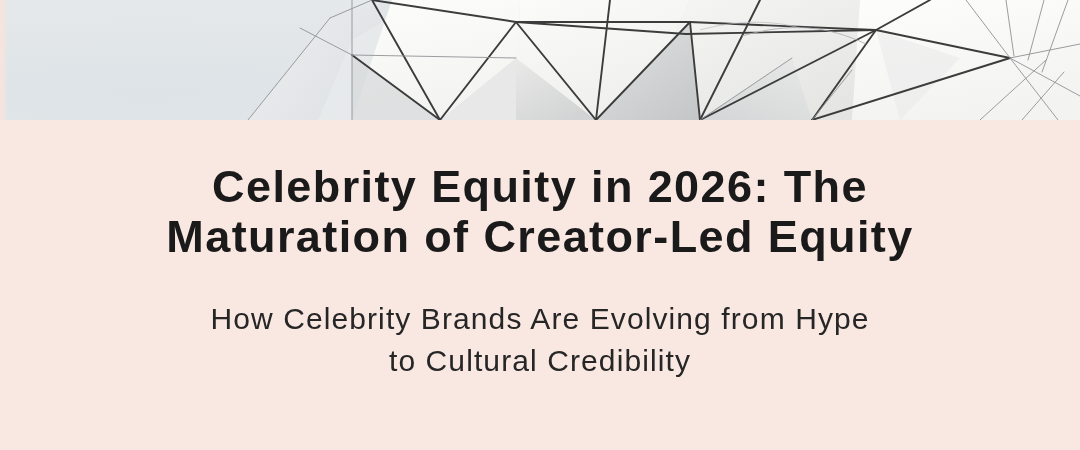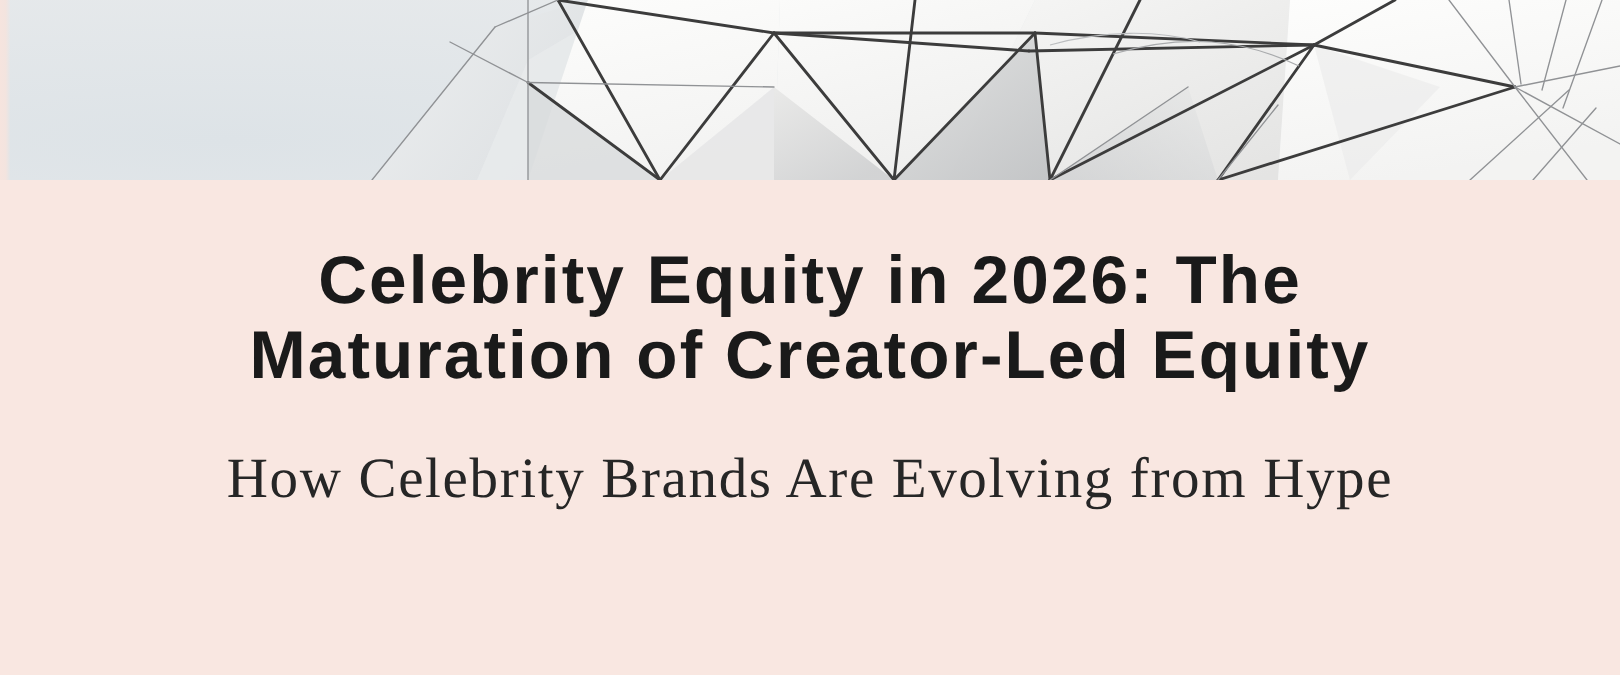--- a/index.html
+++ b/index.html
@@ -92,22 +92,22 @@
 
   #subtitle-block {
     position: absolute;
     left: 0;
     top: 178px;
     width: 1080px;
     text-align: center;
   }
   .subhead {
     margin: 0;
-    font-family: Liberation Serif, serif;
-    font-size: 38px;
+    font-family: Liberation Sans, sans-serif;
+    font-size: 30px;
     font-weight: 400;
     line-height: 42px;
     letter-spacing: 1.1px;
     color: #262626;
     white-space: nowrap;
   }
   .subhead-line {
     display: block;
   }
 </style>
@@ -225,18 +225,19 @@
     <div id="title-block">
       <h1 class="headline">
         <span class="headline-line">Celebrity Equity in 2026: The</span>
         <span class="headline-line">Maturation of Creator-Led Equity</span>
       </h1>
     </div>
 
     <div id="subtitle-block">
       <p class="subhead">
         <span class="subhead-line">How Celebrity Brands Are Evolving from Hype</span>
+        <span class="subhead-line">to Cultural Credibility</span>
       </p>
     </div>
 
   </div>
 
 </div>
 
 </body></html>

